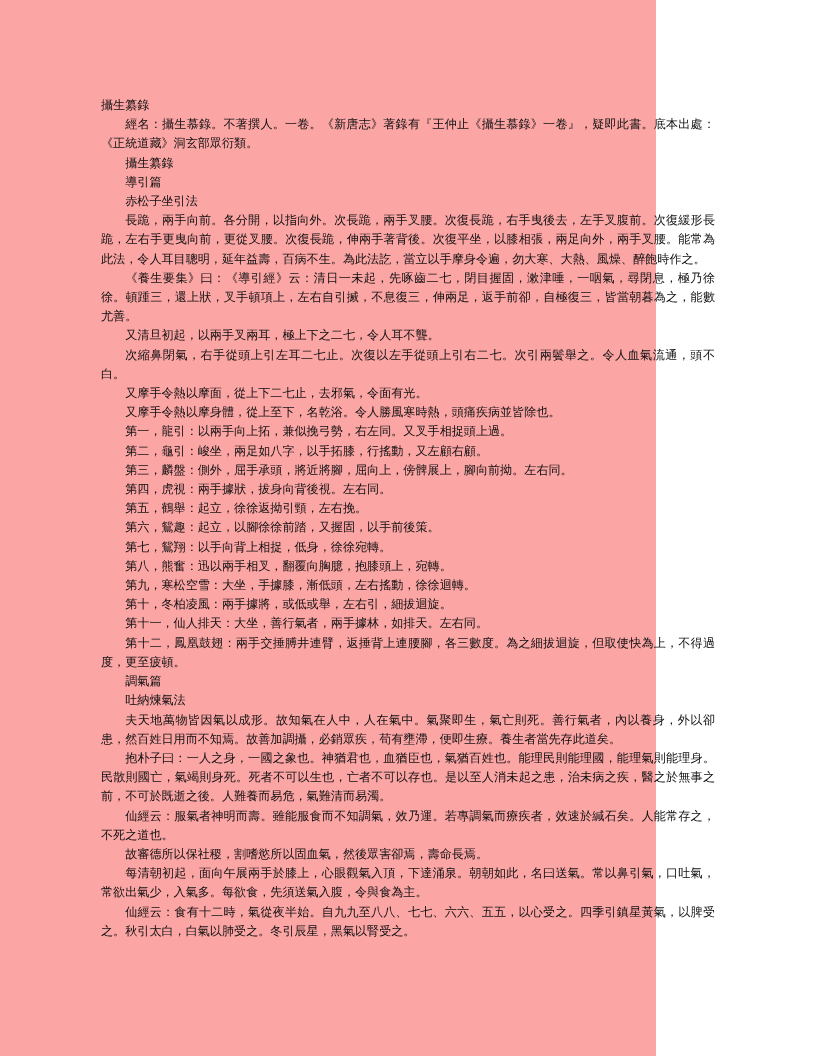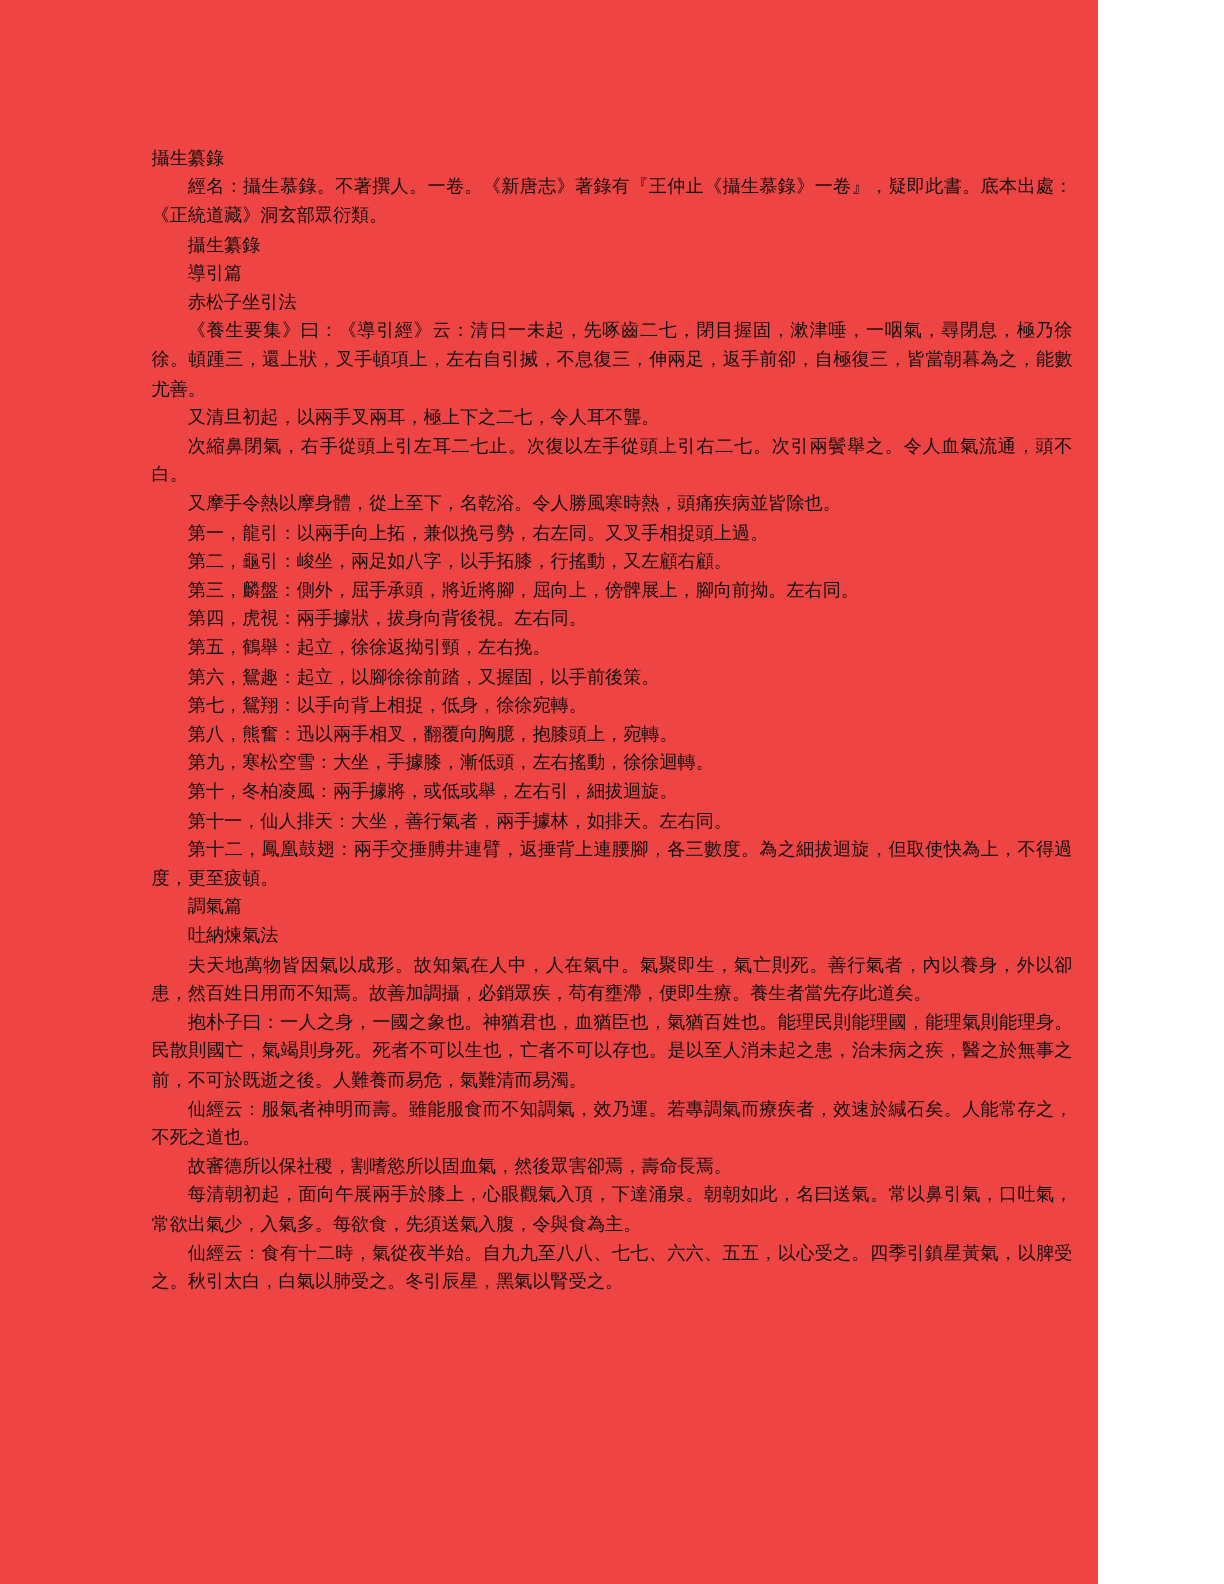--- a/index.html
+++ b/index.html
@@ -10,25 +10,25 @@
   }
   body {
     width: 816px;
     height: 1056px;
     font-family: "DejaVu Serif", "Liberation Serif", serif;
     color: #000000;
     overflow: hidden;
   }
   .page {
     position: relative;
-    width: 732px;
+    width: 656px;
     height: 1056px;
     box-sizing: border-box;
     padding: 96px 101px 0 101px;
-    background: #ef4444;
+    background: #fca5a5;
   }
   .doc-body {
     width: 614px;
     font-size: 12.1px;
     line-height: 19.2px;
     text-align: justify;
     text-justify: inter-ideograph;
     color: #101010;
   }
   
@@ -56,23 +56,25 @@
 </head>
 <body>
 
 <div class="page">
   <div class="doc-body" id="doc-body">
       <p class="flush">攝生纂錄</p>
       <p class="indent">經名：攝生慕錄。不著撰人。一卷。《新唐志》著錄有『王仲止《攝生慕錄》一卷』，疑即此書。底本出處：《正統道藏》洞玄部眾衍類。</p>
       <p class="heading">攝生纂錄</p>
       <p class="heading">導引篇</p>
       <p class="heading">赤松子坐引法</p>
+      <p class="indent">長跪，兩手向前。各分開，以指向外。次長跪，兩手叉腰。次復長跪，右手曳後去，左手叉腹前。次復緩形長跪，左右手更曳向前，更從叉腰。次復長跪，伸兩手著背後。次復平坐，以膝相張，兩足向外，兩手叉腰。能常為此法，令人耳目聰明，延年益壽，百病不生。為此法訖，當立以手摩身令遍，勿大寒、大熱、風燥、醉飽時作之。</p>
       <p class="indent">《養生要集》曰：《導引經》云：清日一未起，先啄齒二七，閉目握固，漱津唾，一咽氣，尋閉息，極乃徐徐。頓踵三，還上狀，叉手頓項上，左右自引搣，不息復三，伸兩足，返手前卻，自極復三，皆當朝暮為之，能數尤善。</p>
       <p class="indent">又清旦初起，以兩手叉兩耳，極上下之二七，令人耳不聾。</p>
       <p class="indent">次縮鼻閉氣，右手從頭上引左耳二七止。次復以左手從頭上引右二七。次引兩鬢舉之。令人血氣流通，頭不白。</p>
+      <p class="indent">又摩手令熱以摩面，從上下二七止，去邪氣，令面有光。</p>
       <p class="indent">又摩手令熱以摩身體，從上至下，名乾浴。令人勝風寒時熱，頭痛疾病並皆除也。</p>
       <p class="listitem">第一，龍引：以兩手向上拓，兼似挽弓勢，右左同。又叉手相捉頭上過。</p>
       <p class="listitem">第二，龜引：峻坐，兩足如八字，以手拓膝，行搖動，又左顧右顧。</p>
       <p class="listitem">第三，麟盤：側外，屈手承頭，將近將腳，屈向上，傍髀展上，腳向前拗。左右同。</p>
       <p class="listitem">第四，虎視：兩手據狀，拔身向背後視。左右同。</p>
       <p class="listitem">第五，鶴舉：起立，徐徐返拗引頸，左右挽。</p>
       <p class="listitem">第六，鴛趣：起立，以腳徐徐前踏，又握固，以手前後策。</p>
       <p class="listitem">第七，鴛翔：以手向背上相捉，低身，徐徐宛轉。</p>
       <p class="listitem">第八，熊奮：迅以兩手相叉，翻覆向胸臆，抱膝頭上，宛轉。</p>
       <p class="listitem">第九，寒松空雪：大坐，手據膝，漸低頭，左右搖動，徐徐迴轉。</p>

